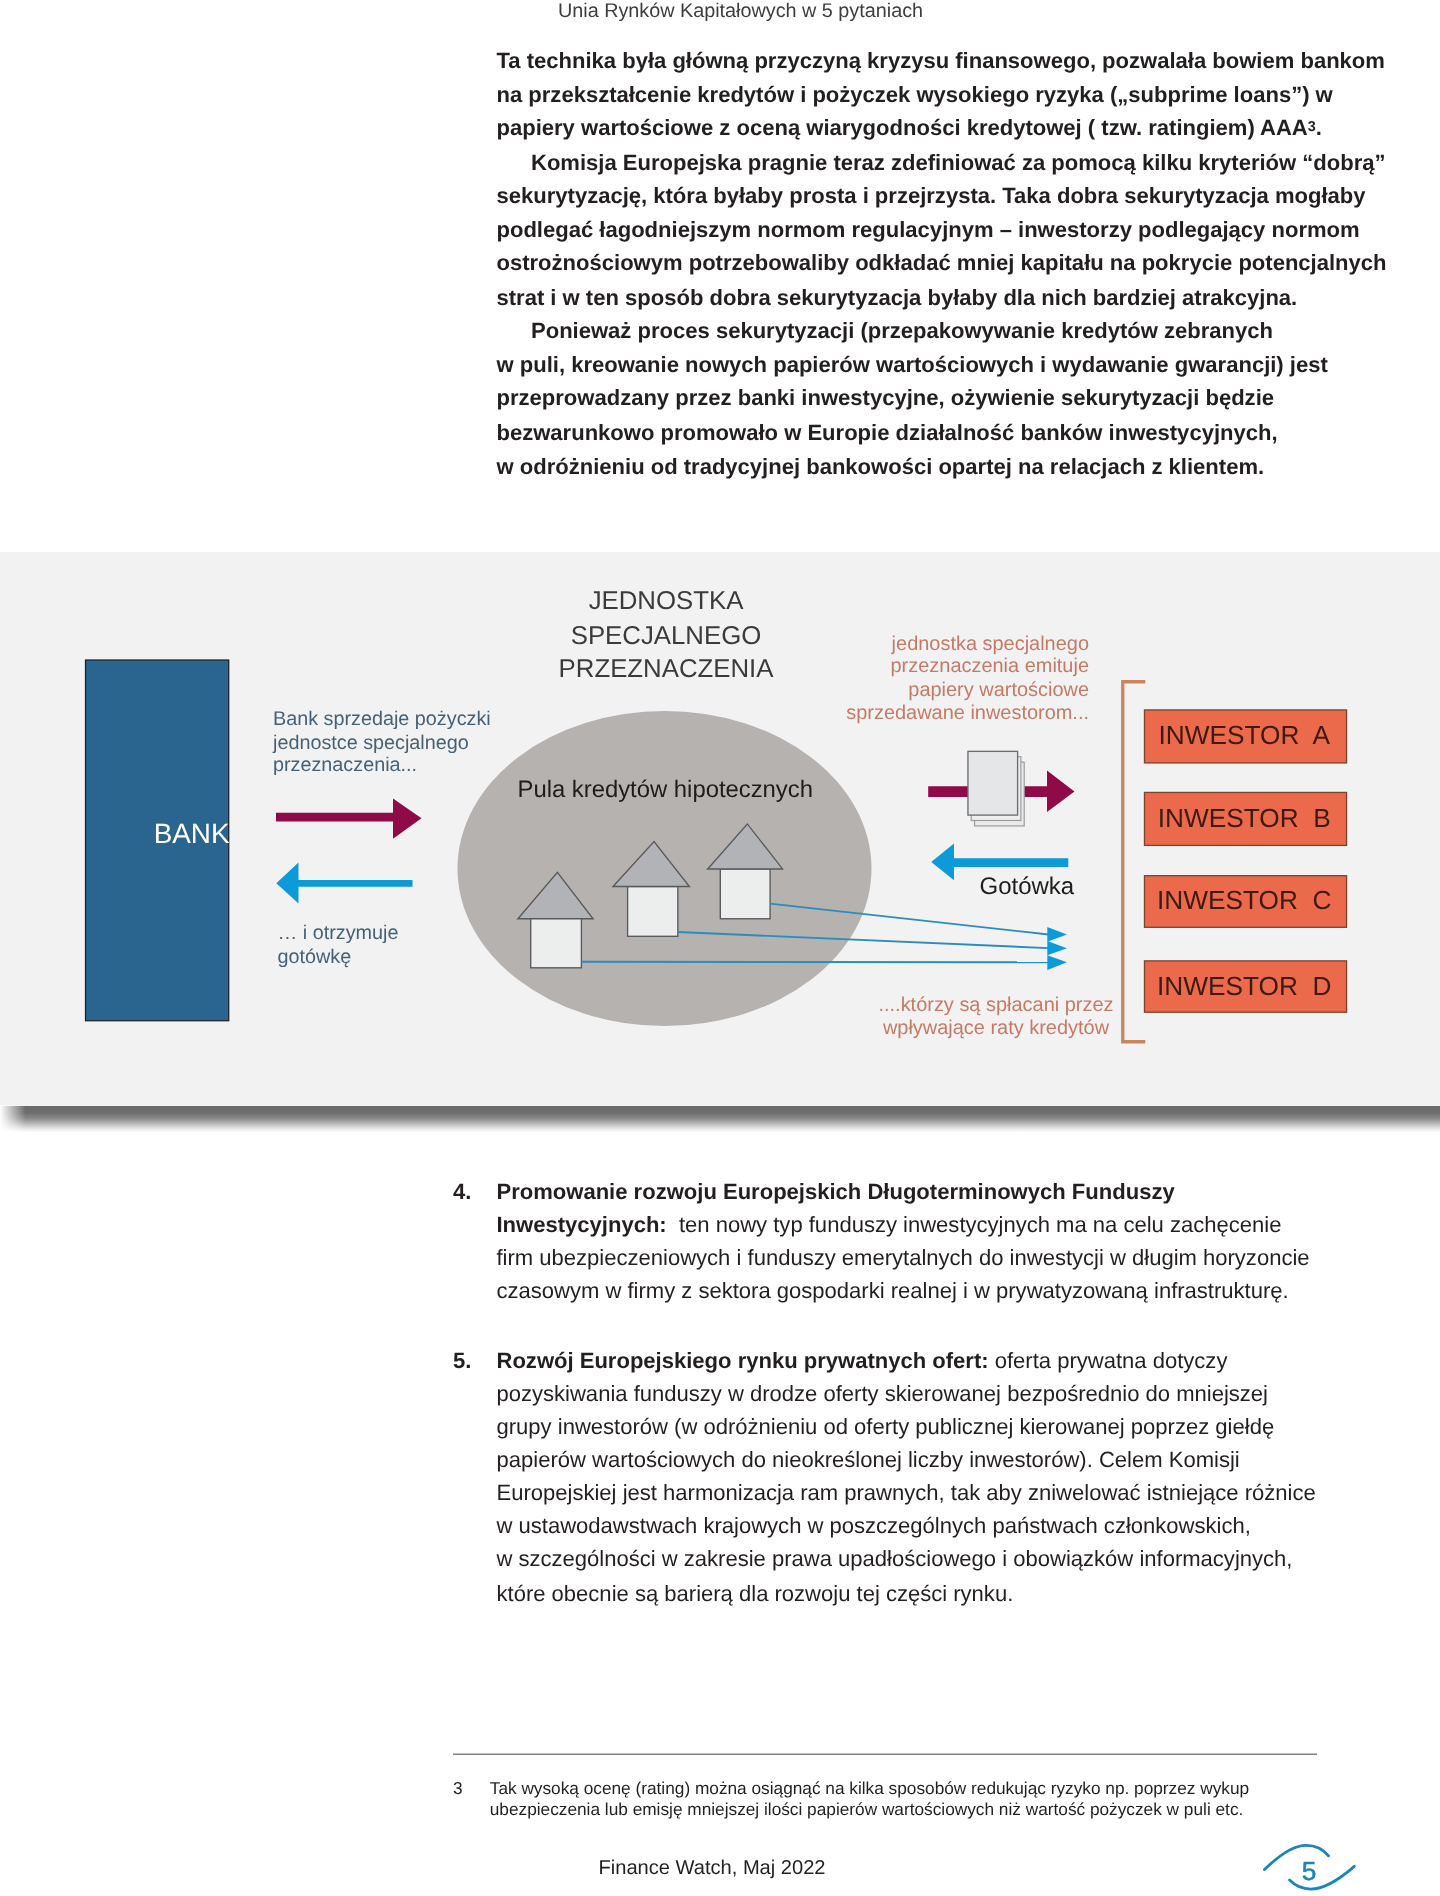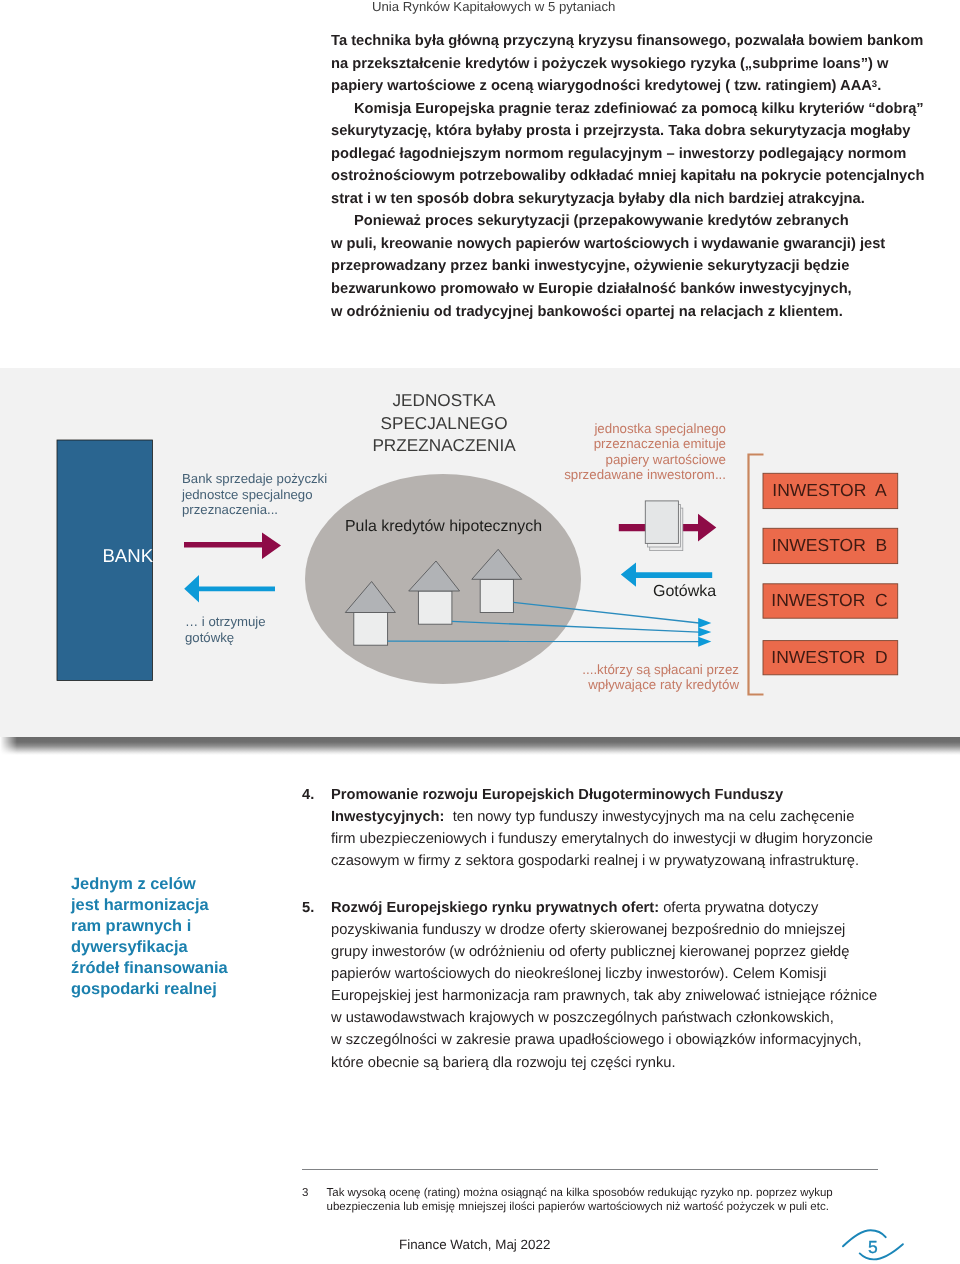--- a/index.html
+++ b/index.html
@@ -50,21 +50,21 @@
   
   .fig-txt{position:absolute;}
   .bank-label{left:56px;top:545px;width:95.5px;text-align:center;font-size:18.6px;color:#ffffff;padding-left:24px;}
   .spv-title{left:324px;top:389px;width:240px;text-align:center;font-size:17.2px;
              line-height:22.6px;color:#3b3b3a;}
   .pool-label{left:323px;top:518px;width:241px;text-align:center;font-size:15.9px;color:#1d1d1b;}
   .cap-sell{left:182px;top:471px;width:175px;font-size:13.2px;line-height:15.6px;color:#456176;}
   .cap-cashback{left:185px;top:614px;width:175px;font-size:13.2px;line-height:16.3px;color:#456176;}
   .cap-issue{left:541px;top:421px;width:185px;text-align:right;font-size:13.3px;line-height:15.3px;color:#c57a65;}
   .cap-cash{left:653px;top:583px;width:90px;font-size:16px;color:#1d1d1b;}
-  .cap-repaid{left:549px;top:662px;width:190px;text-align:right;font-size:13.3px;line-height:15.3px;color:#c57a65;}
+  .cap-repaid{left:569px;top:662px;width:190px;text-align:center;font-size:13.3px;line-height:15.3px;color:#c57a65;}
   .inv-lbl{position:absolute;left:762px;width:135px;text-align:center;font-size:17.5px;color:#3d1a12;white-space:pre;}
   .inv-a{top:480px;} .inv-b{top:535px;} .inv-c{top:590px;} .inv-d{top:647px;}
 
   
   .figure{position:absolute;left:0;top:368px;width:960px;height:369px;}
   .figure svg{display:block;}
   .fig-shadow{position:absolute;left:0;top:737px;width:960px;height:18px;overflow:hidden;}
   .fig-shadow .sh-grad{position:absolute;inset:0;
      background:linear-gradient(to bottom, #6b6b6b 0%, #6e6e6e 28%, #8e8e8e 50%, #c5c5c5 72%, #ececec 88%, #ffffff 100%);
      -webkit-mask-image:linear-gradient(to right, rgba(0,0,0,0) 0px, rgba(0,0,0,1) 17px);
@@ -154,21 +154,20 @@
   <div class="inv-lbl inv-a">INWESTOR  A</div>
   <div class="inv-lbl inv-b">INWESTOR  B</div>
   <div class="inv-lbl inv-c">INWESTOR  C</div>
   <div class="inv-lbl inv-d">INWESTOR  D</div>
 
   <div class="list-col">
     <div class="numitem"><span class="num">4.</span><b class="lead">Promowanie rozwoju Europejskich Długoterminowych Funduszy<br>Inwestycyjnych: </b><span> ten nowy typ funduszy inwestycyjnych ma na celu zachęcenie<br>firm ubezpieczeniowych i funduszy emerytalnych do inwestycji w długim horyzoncie<br>czasowym w firmy z sektora gospodarki realnej i w prywatyzowaną infrastrukturę.</span></div>
     <div class="numitem"><span class="num">5.</span><b class="lead">Rozwój Europejskiego rynku prywatnych ofert:</b><span> oferta prywatna dotyczy<br>pozyskiwania funduszy w drodze oferty skierowanej bezpośrednio do mniejszej<br>grupy inwestorów (w odróżnieniu od oferty publicznej kierowanej poprzez giełdę<br>papierów wartościowych do nieokreślonej liczby inwestorów). Celem Komisji<br>Europejskiej jest harmonizacja ram prawnych, tak aby zniwelować istniejące różnice<br>w ustawodawstwach krajowych w poszczególnych państwach członkowskich,<br>w szczególności w zakresie prawa upadłościowego i obowiązków informacyjnych,<br>które obecnie są barierą dla rozwoju tej części rynku.</span></div>
   </div>
 
-  <div class="pullquote">Jednym z celów<br>jest harmonizacja<br>ram prawnych i<br>dywersyfikacja<br>źródeł finansowania<br>gospodarki realnej</div>
 
   <div class="fn-rule"></div>
   <div class="fn"><span class="fnum">3</span><span class="ftxt">Tak wysoką ocenę (rating) można osiągnąć na kilka sposobów redukując ryzyko np. poprzez wykup<br>ubezpieczenia lub emisję mniejszej ilości papierów wartościowych niż wartość pożyczek w puli etc.</span></div>
 
   <div class="footer-cite">Finance Watch, Maj 2022</div>
   <div class="pagelogo">
     <svg width="110" height="48" viewBox="0 0 110 48">
       <path d="M13,27.3 C21,19.5 31,11.2 40.6,11.2 C47.5,11.2 52.8,14.6 55.7,18.2" fill="none" stroke="#1b86b8" stroke-width="1.9" stroke-linecap="round"></path>
       <path d="M29.7,34.4 C33.5,38.2 38.6,40.4 43.8,40.4 C54,40.4 64.5,32.5 72.9,25.2" fill="none" stroke="#1b86b8" stroke-width="1.9" stroke-linecap="round"></path>
     </svg>

